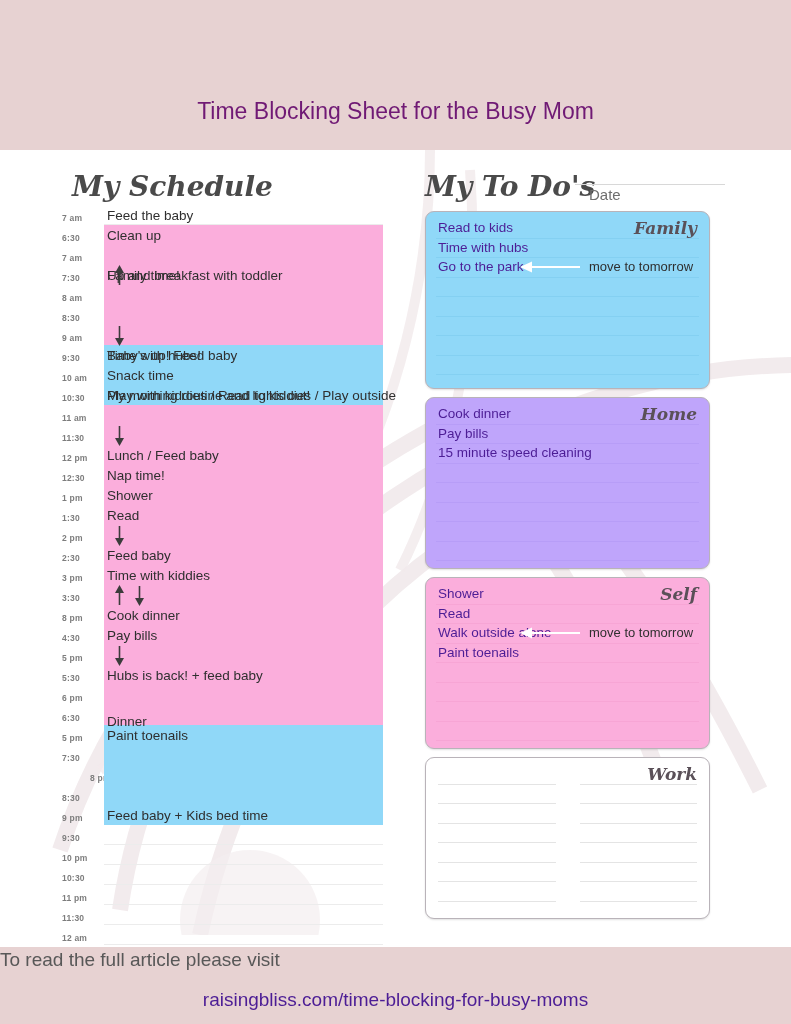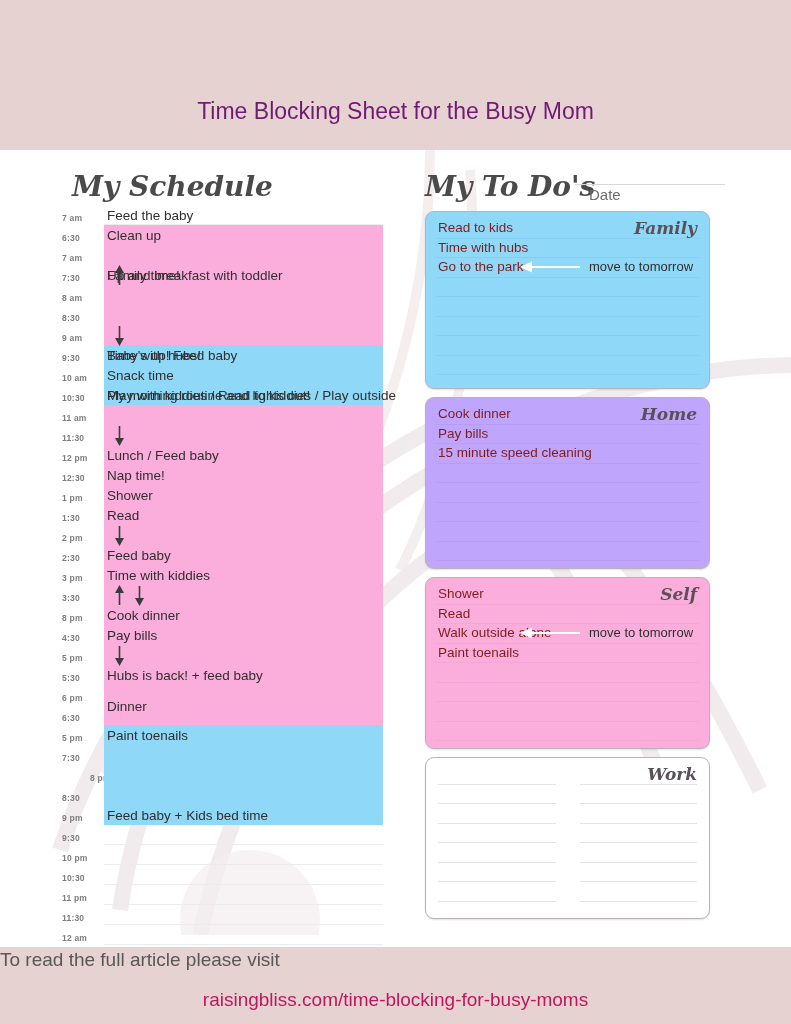--- a/index.html
+++ b/index.html
@@ -40,21 +40,21 @@
   .footer{
     position:absolute;left:0;top:947px;width:791px;height:77px;
     background:#e7d2d2;z-index:2;
   }
   .footer-l1{
     position:absolute;left:0;top:2px;width:791px;
     font-size:19px;color:#585858;
   }
   .footer-l2{
     position:absolute;left:0;top:42px;width:791px;text-align:center;
-    font-size:19px;color:#be185d;
+    font-size:19px;color:#4c1d95;
   }
 
   
   .script-head{
     position:absolute;
     font-family:"DejaVu Serif", serif;
     font-style:italic;font-weight:bold;
     font-size:28px;color:#4a4a4a;white-space:nowrap;
     z-index:5;
   }
@@ -104,21 +104,21 @@
   .card-rules{position:absolute;left:0;top:0;width:100%;height:100%;}
   .rule{position:absolute;left:10px;right:10px;height:1px;opacity:0.35;}
   .card-label{
     position:absolute;right:12px;top:6px;
     font-family:"DejaVu Serif", serif;
     font-style:italic;font-weight:bold;
     font-size:17px;color:#5a5058;white-space:nowrap;z-index:3;
   }
   .card-items{position:absolute;left:12px;top:6px;z-index:3;}
   .card-item{
-    font-size:13.5px;color:#7f1d1d;line-height:19.5px;height:19.5px;
+    font-size:13.5px;color:#4c1d95;line-height:19.5px;height:19.5px;
     white-space:nowrap;
   }
   .note{
     position:absolute;font-size:13px;color:#2f2f2f;white-space:nowrap;z-index:4;
   }
   .note-arrow{position:absolute;z-index:4;}
 
   
   .work-col-rules{position:absolute;top:0;width:50%;height:100%;}
   .work-rule{position:absolute;height:1px;background:#e4e4e4;}
@@ -245,21 +245,21 @@
     <div class="entry" style="top: 181px;">Play with kiddies / Read to kiddies / Play outside</div>
     <div class="entry" style="top: 241px;">Lunch / Feed baby</div>
     <div class="entry" style="top: 261px;">Nap time!</div>
     <div class="entry" style="top: 281px;">Shower</div>
     <div class="entry" style="top: 301px;">Read</div>
     <div class="entry" style="top: 341px;">Feed baby</div>
     <div class="entry" style="top: 361px;">Time with kiddies</div>
     <div class="entry" style="top: 401px;">Cook dinner</div>
     <div class="entry" style="top: 421px;">Pay bills</div>
     <div class="entry" style="top: 461px;">Hubs is back!  + feed baby</div>
-    <div class="entry" style="top: 492px;">Dinner</div>
+    <div class="entry" style="top: 507px;">Dinner</div>
     <div class="entry" style="top: 21px;">Clean up</div>
     <div class="entry" style="top: 521px;">Paint toenails</div>
     <div class="entry" style="top: 61px;">Family time!</div>
     <div class="entry" style="top: 601px;">Feed baby + Kids bed time</div>
     <div class="entry" style="top: 141px;">Time with hubs!</div>
     <div class="entry" style="top: 181px;">My morning routine and lights out!</div>
     <div class="arrow" style="left: 51px; top: 60px;"><svg width="13" height="21" viewBox="0 0 13 21">
         <line x1="6.5" y1="20" x2="6.5" y2="5" stroke="#3b3b3b" stroke-width="1.6"></line>
         <path d="M6.5 0 L11 8 L2 8 Z" fill="#3b3b3b"></path>
       </svg></div>

